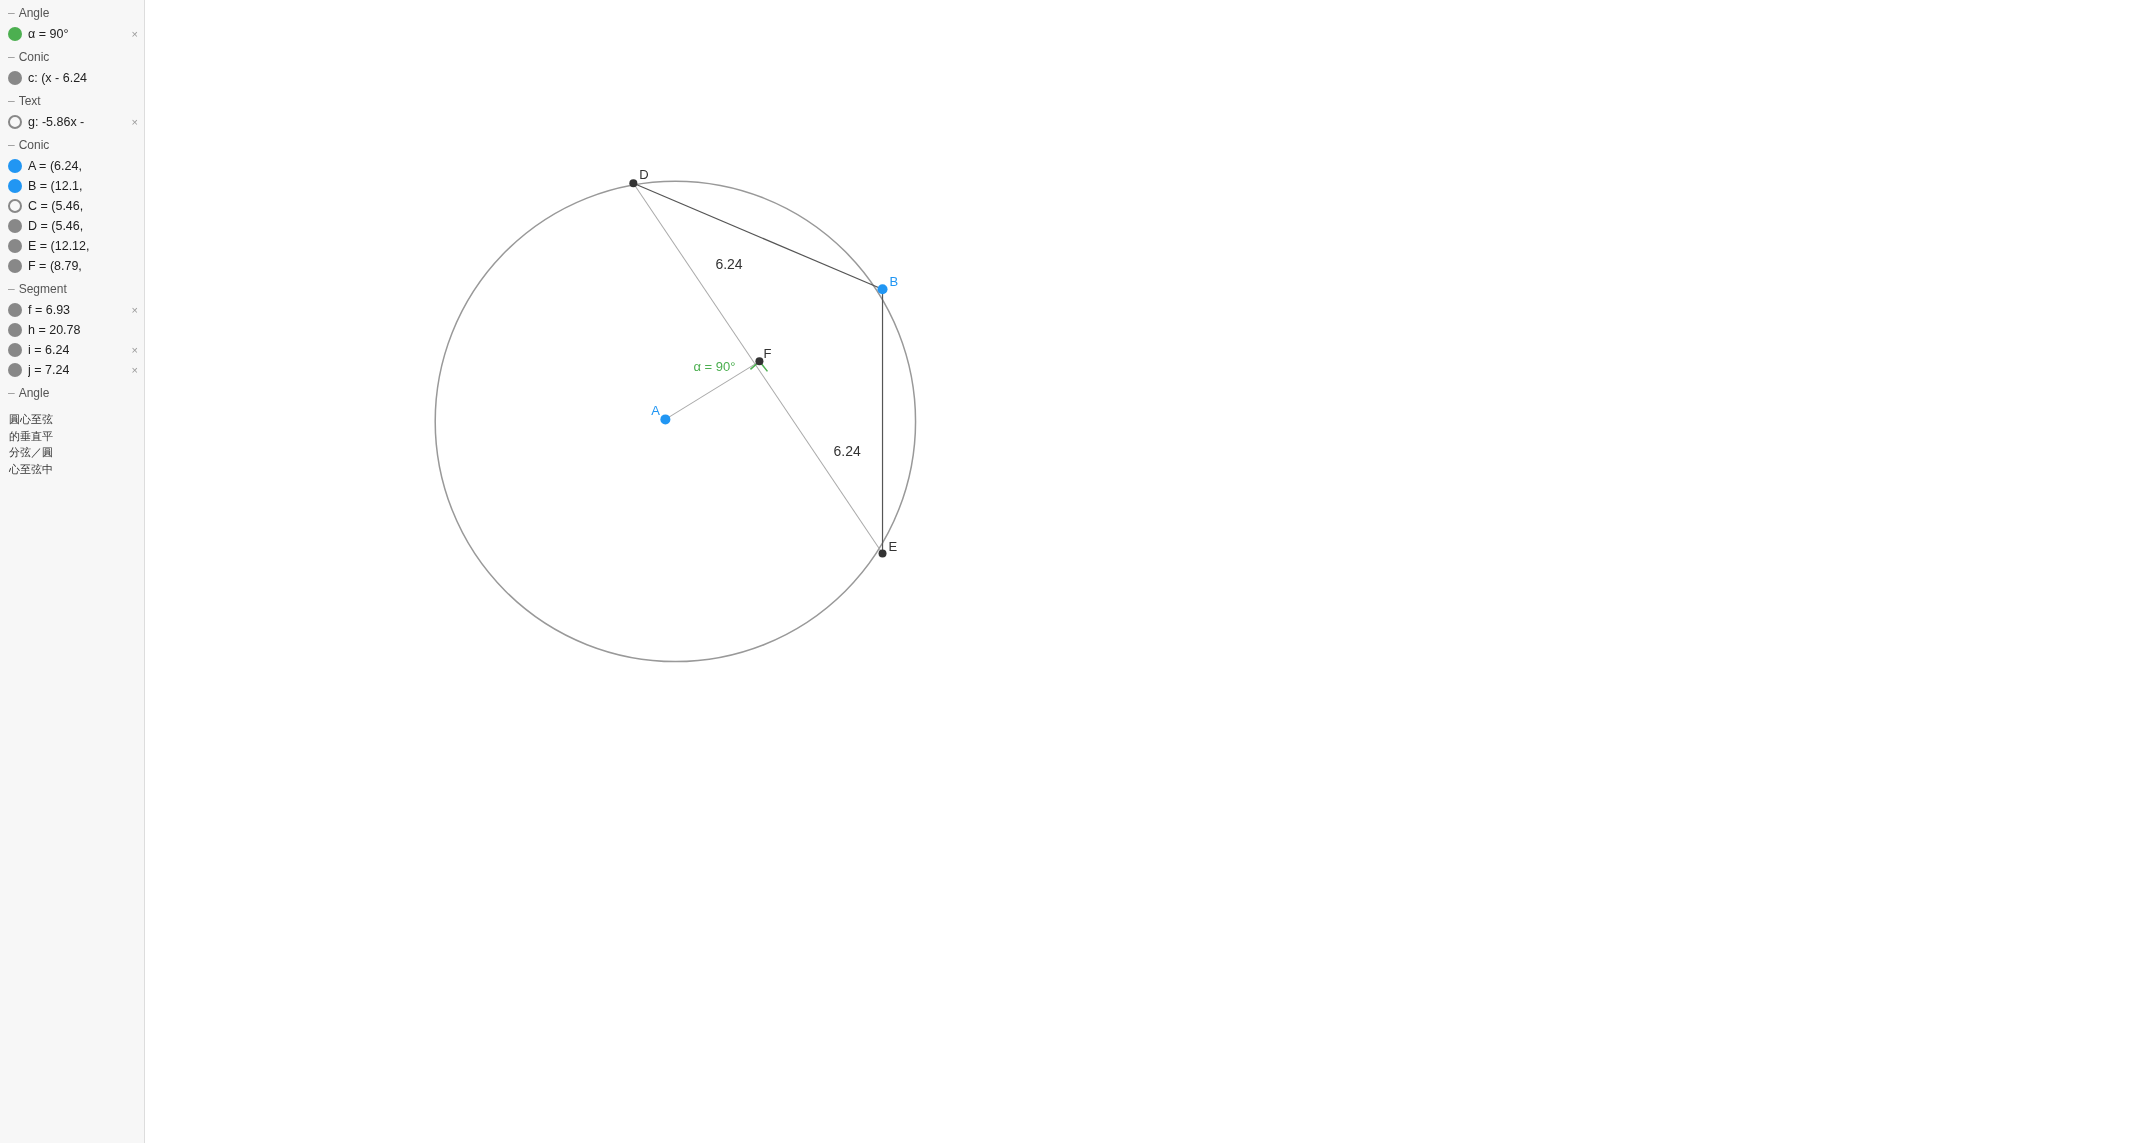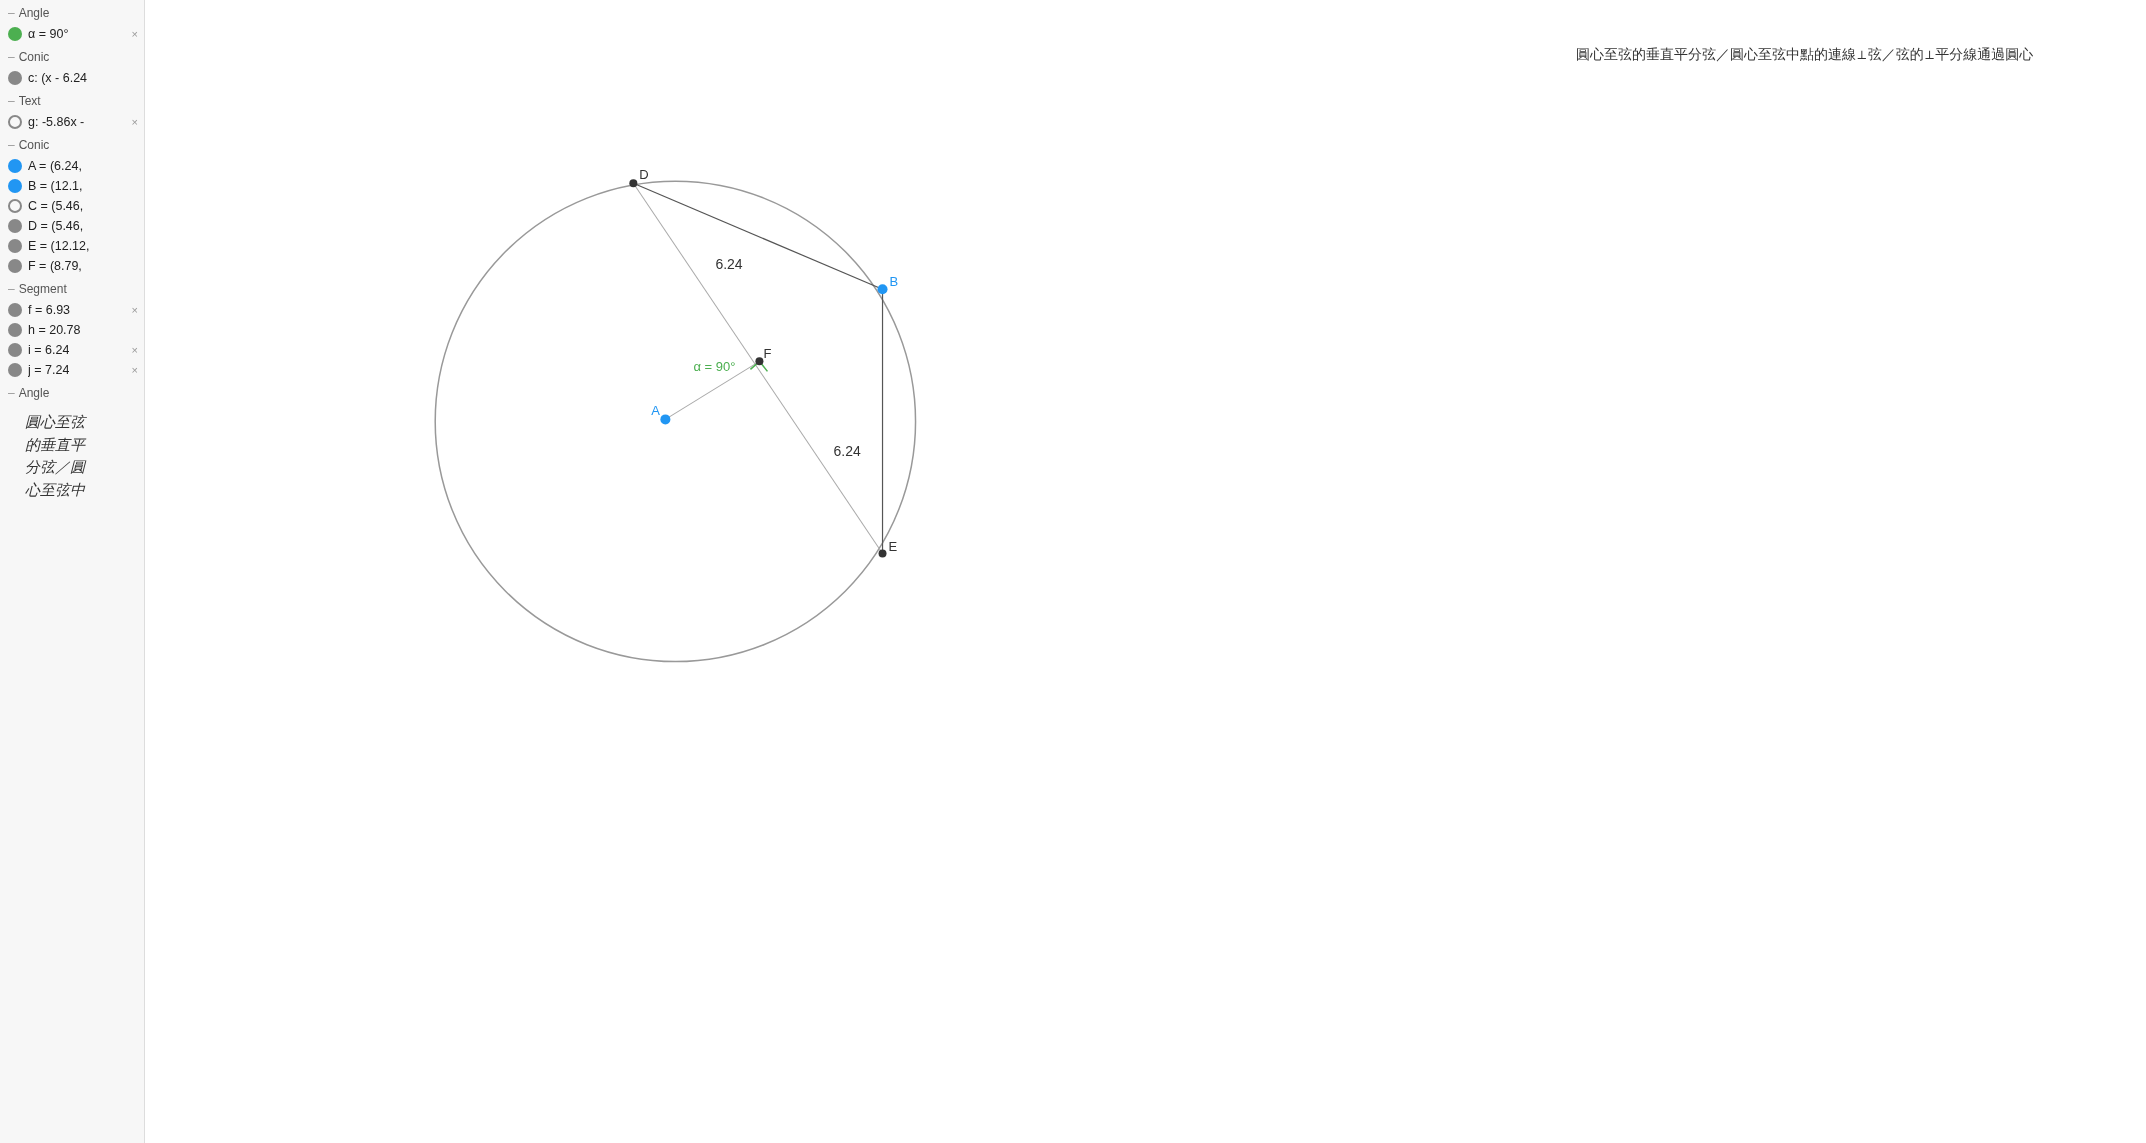--- a/index.html
+++ b/index.html
@@ -107,27 +107,26 @@
       font-size: 14px;
       line-height: 2;
     }
 
     
     .section-divider {
       border-top: none;
     }
 
     .text-section-preview {
-      margin: 4px 20px;
-      font-size: 15px;
+      margin: 4px 4px;
+      font-size: 11px;
       color: #333;
       line-height: 1.5;
       border: 1px solid transparent;
       padding: 2px 4px;
-      font-style: italic;
     }
   </style>
 </head>
 <body>
 
 <div id="sidebar">
 
   <div class="section-header section-divider">
     <span class="dash">–</span>
     <span>Angle</span>
@@ -254,15 +253,14 @@
     <text x="506" y="294" font-size="13" fill="#2196f3">A</text>
 
     <circle cx="737" cy="432" r="4" fill="#333"></circle>
     <text x="743" y="430" font-size="13" fill="#333">E</text>
 
   </svg>
 </div>
 
 <div id="text-panel">
   <div class="text-panel-content">
-    <div>圓心至弦的垂直平分弦／圓心至弦中點的連線⊥弦／弦的⊥平分線通過圓心</div>
   </div>
 </div>
 
 </body></html>

